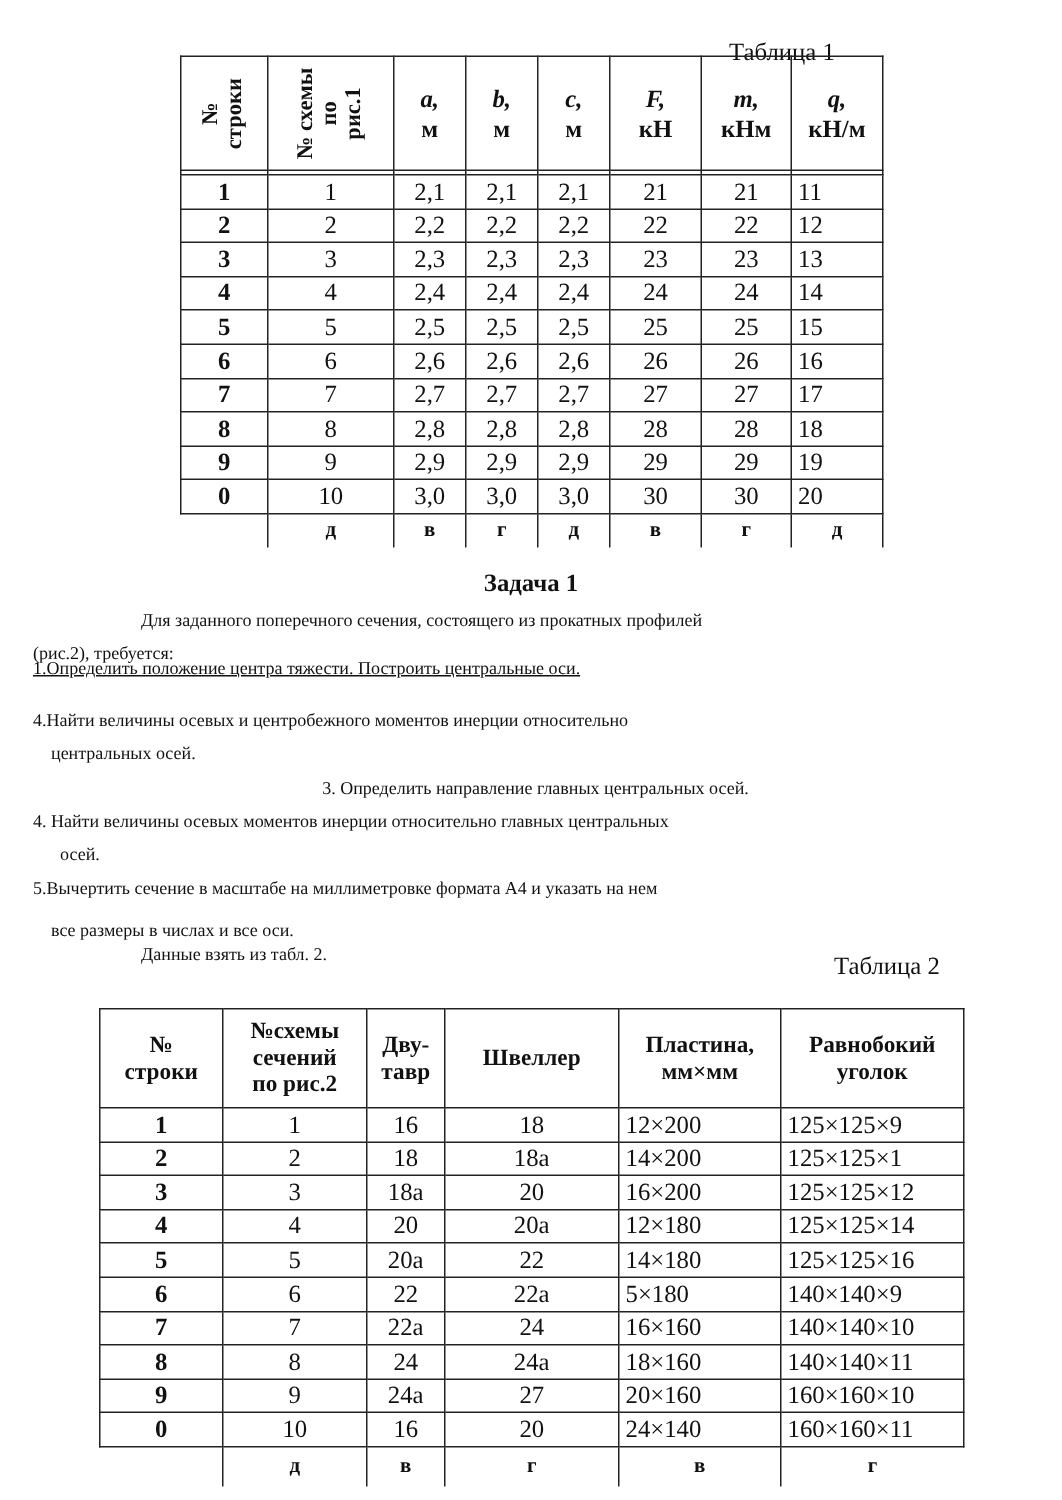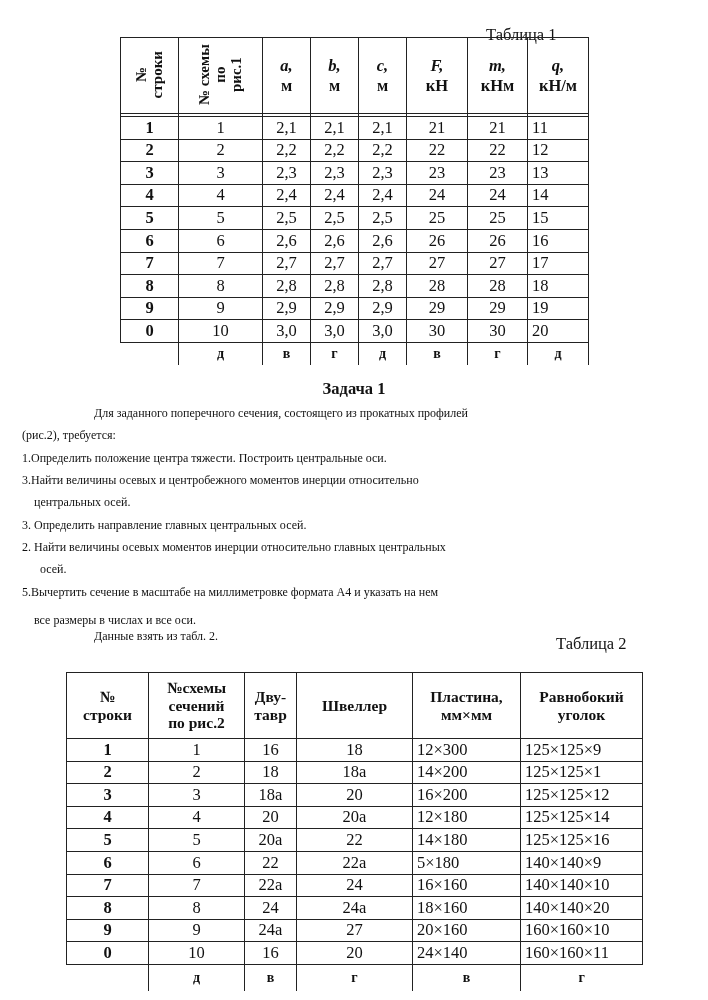--- a/index.html
+++ b/index.html
@@ -200,25 +200,25 @@
         <td>г</td>
         <td class="lastcol">д</td>
       </tr>
   </tbody>
 </table>
 
 <div id="task-title" class="abs">Задача 1</div>
 <div class="abs para" style="top:402px; text-indent:72px;">Для заданного поперечного сечения, состоящего из прокатных профилей</div>
 <div class="abs para" style="top:424px;">(рис.2), требуется:</div>
 
-<div class="abs para" style="top:447px;">1.Определить положение центра тяжести. Построить центральные оси.</div>
-<div class="abs para" style="top:469px;">3.Найти величины осевых и центробежного моментов инерции относительно</div>
+<div class="abs para" style="top:434px;text-decoration:underline;">1.Определить положение центра тяжести. Построить центральные оси.</div>
+<div class="abs para" style="top:469px;">4.Найти величины осевых и центробежного моментов инерции относительно</div>
 <div class="abs para" style="top:491px; left:34px;">центральных осей.</div>
-<div class="abs para" style="top:514px;">3. Определить направление главных центральных осей.</div>
-<div class="abs para" style="top:536px;">2. Найти величины осевых моментов инерции относительно главных центральных</div>
+<div class="abs para" style="top:514px;text-align:center;">3. Определить направление главных центральных осей.</div>
+<div class="abs para" style="top:536px;">4. Найти величины осевых моментов инерции относительно главных центральных</div>
 <div class="abs para" style="top:558px; left:40px;">осей.</div>
 <div class="abs para" style="top:581px;">5.Вычертить сечение в масштабе на миллиметровке формата А4 и  указать на нем</div>
 <div class="abs para" style="top:609px; left:34px;">все размеры в числах и все оси.</div>
 <div class="abs para" style="top:625px; left:94px;">Данные взять из табл. 2.</div>
 
 <div class="abs caption" style="left:556px; top:634px;">Таблица 2</div>
 
 <table id="t2">
   <colgroup>
     <col style="width:82px">
@@ -237,21 +237,21 @@
       <th><span>Пластина,</span><br><span>мм×мм</span></th>
       <th><span>Равнобокий</span><br><span>уголок</span></th>
     </tr>
   </thead>
   <tbody class="data" id="t2-body">
       <tr>
         <td class="bold">1</td>
         <td>1</td>
         <td>16</td>
         <td>18</td>
-        <td class="left">12×300</td>
+        <td class="left">12×200</td>
         <td class="left">125×125×9</td>
       </tr>
       <tr>
         <td class="bold">2</td>
         <td>2</td>
         <td>18</td>
         <td>18а</td>
         <td class="left">14×200</td>
         <td class="left">125×125×1</td>
       </tr>
@@ -294,21 +294,21 @@
         <td>24</td>
         <td class="left">16×160</td>
         <td class="left">140×140×10</td>
       </tr>
       <tr>
         <td class="bold">8</td>
         <td>8</td>
         <td>24</td>
         <td>24а</td>
         <td class="left">18×160</td>
-        <td class="left">140×140×20</td>
+        <td class="left">140×140×11</td>
       </tr>
       <tr>
         <td class="bold">9</td>
         <td>9</td>
         <td>24а</td>
         <td>27</td>
         <td class="left">20×160</td>
         <td class="left">160×160×10</td>
       </tr>
       <tr>

